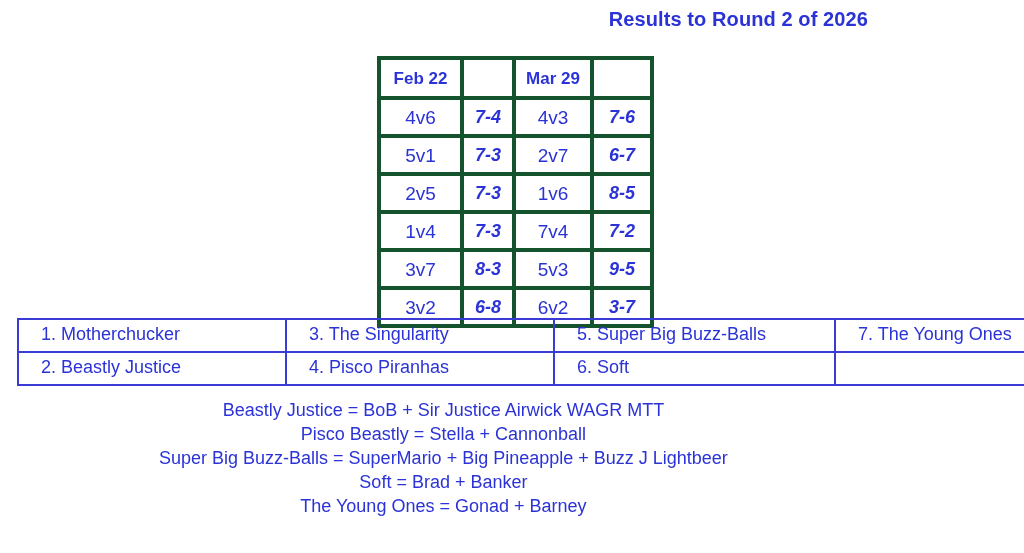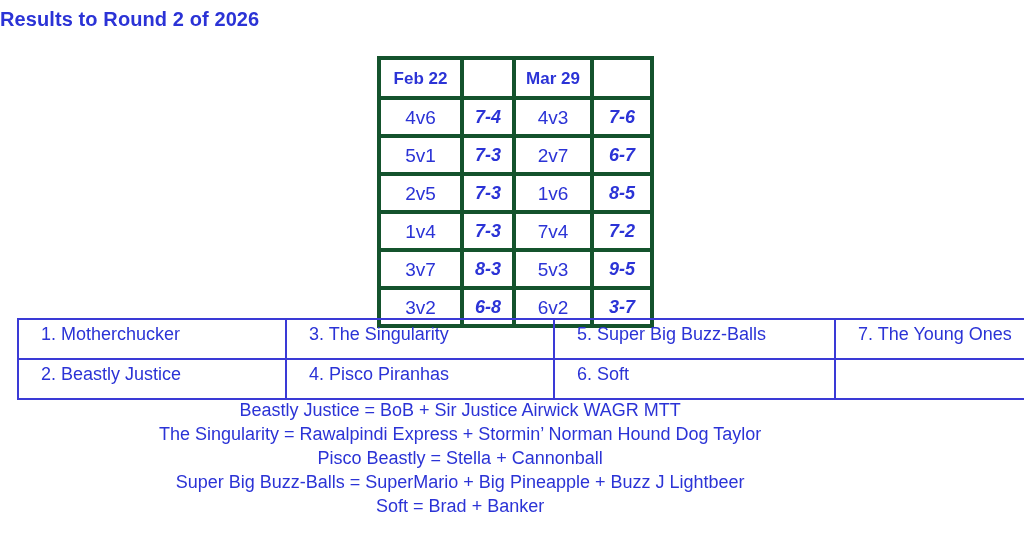--- a/index.html
+++ b/index.html
@@ -15,21 +15,21 @@
     position: relative;
     overflow: hidden;
   }
 
   
   #page-title {
     position: absolute;
     top: 8px;
     left: 0;
     width: 868px;
-    text-align: left;
+    text-align: right;
     font-size: 20px;
     font-weight: bold;
     color: #2b33d6;
     letter-spacing: 0.1px;
   }
 
   
   #results-table {
     position: absolute;
     left: 377px;
@@ -73,21 +73,21 @@
     top: 318px;
     border-collapse: collapse;
     table-layout: fixed;
     width: 988px;
   }
   #teams-grid td {
     border: 2px solid #3a3ad6;
     height: 27px;
     font-size: 18px;
     color: #2b33d6;
-    padding: 0 0 11px 22px;
+    padding: 0 0 4px 22px;
     line-height: 1;
     vertical-align: middle;
   }
   #teams-grid td.c1 { width: 244px; }
   #teams-grid td.c2 { width: 244px; }
   #teams-grid td.c3 { width: 257px; }
   #teams-grid td.c4 { width: 243px; }
 
   
   #legend {
@@ -167,17 +167,17 @@
       <td class="c1">2. Beastly Justice</td>
       <td class="c2">4. Pisco Piranhas</td>
       <td class="c3">6. Soft</td>
       <td class="c4"></td>
     </tr>
   </tbody>
 </table>
 
 <div id="legend">
   <div class="legend-line">Beastly Justice = BoB + Sir Justice Airwick WAGR MTT</div>
-  <div class="legend-line">The Singularity = Rawalpindi Express + Stormin’ Norman Hound Dog Taylor</div>
   <div class="legend-line">Pisco Beastly = Stella + Cannonball</div>
   <div class="legend-line">Super Big Buzz-Balls = SuperMario + Big Pineapple + Buzz J Lightbeer</div>
   <div class="legend-line">Soft = Brad + Banker</div>
+  <div class="legend-line">The Young Ones = Gonad + Barney</div>
 </div>
 
 </body></html>

